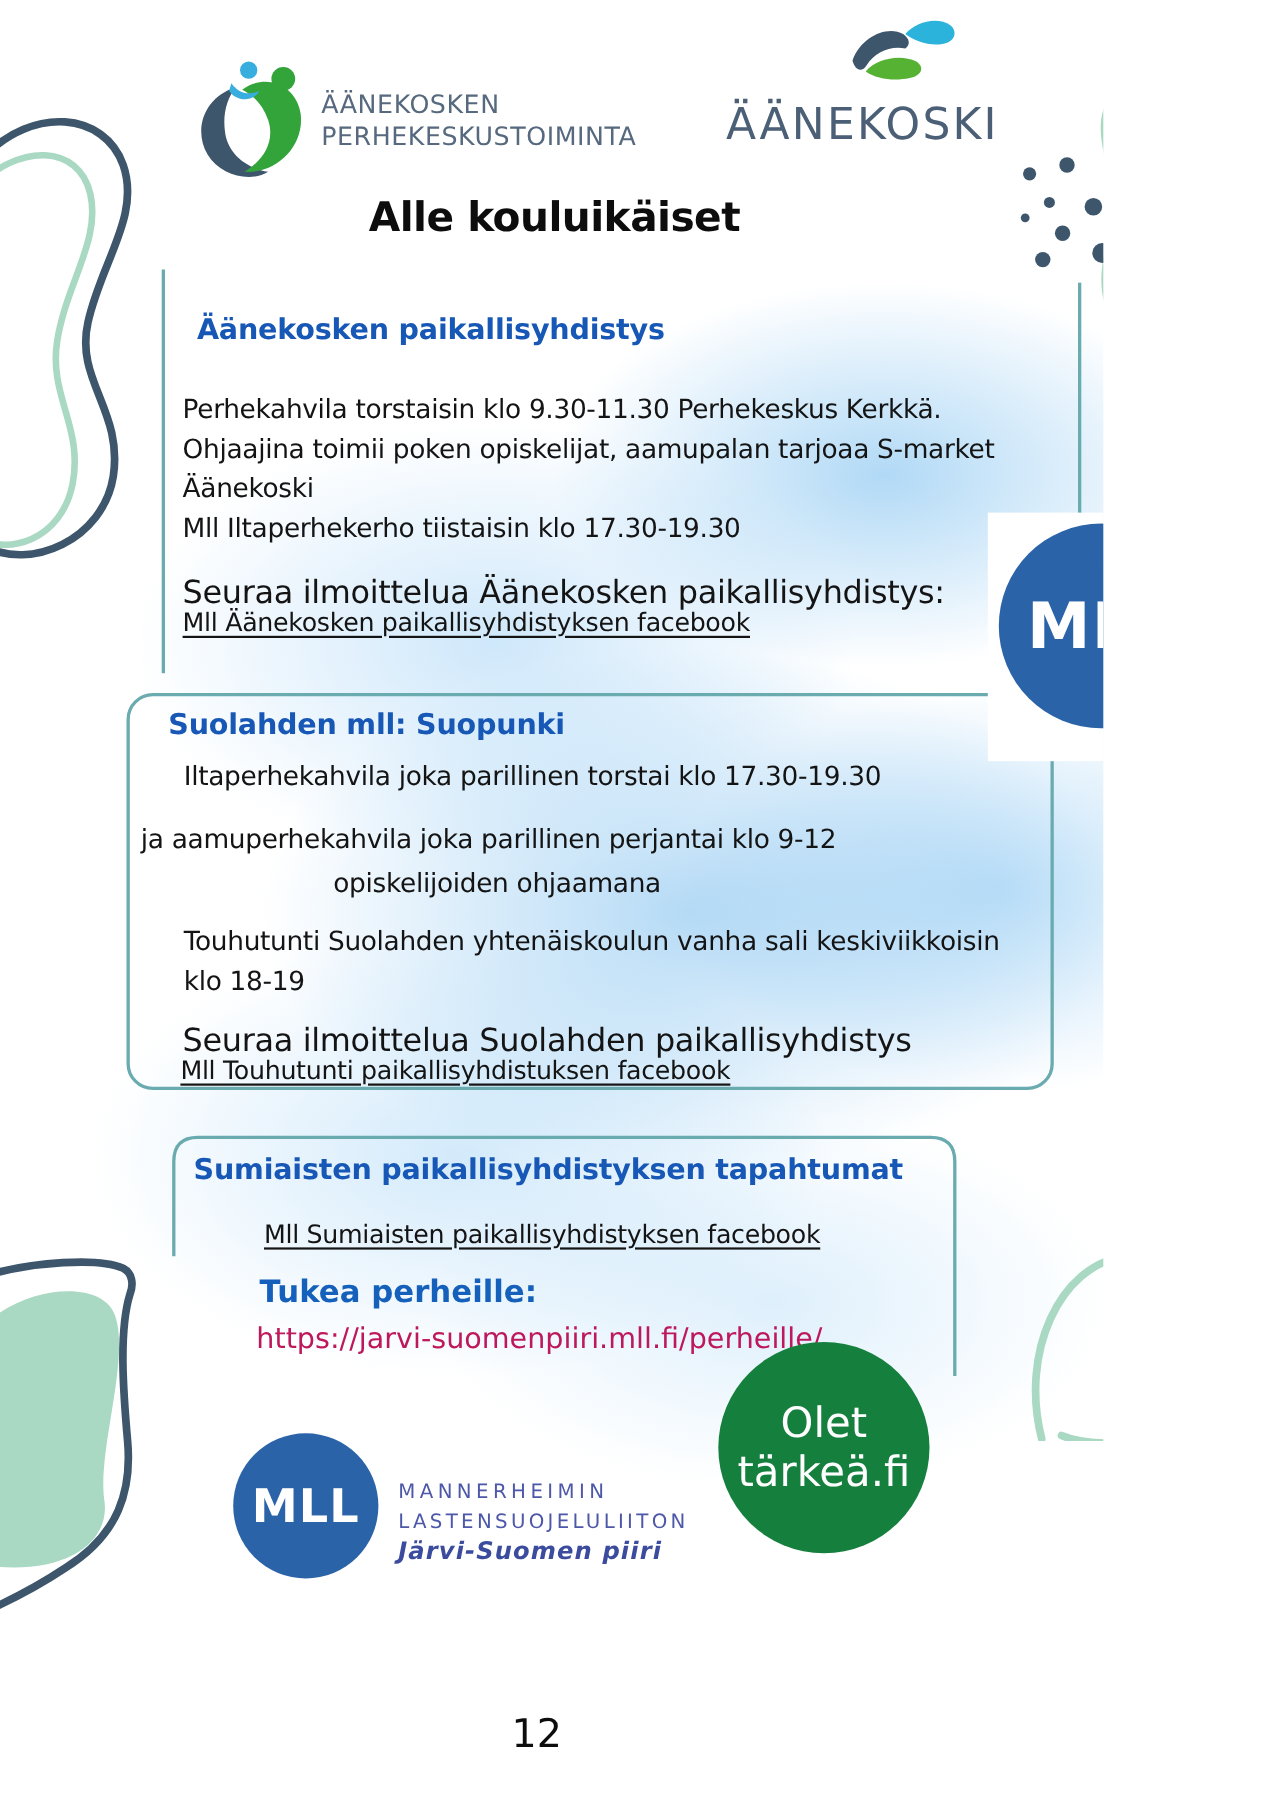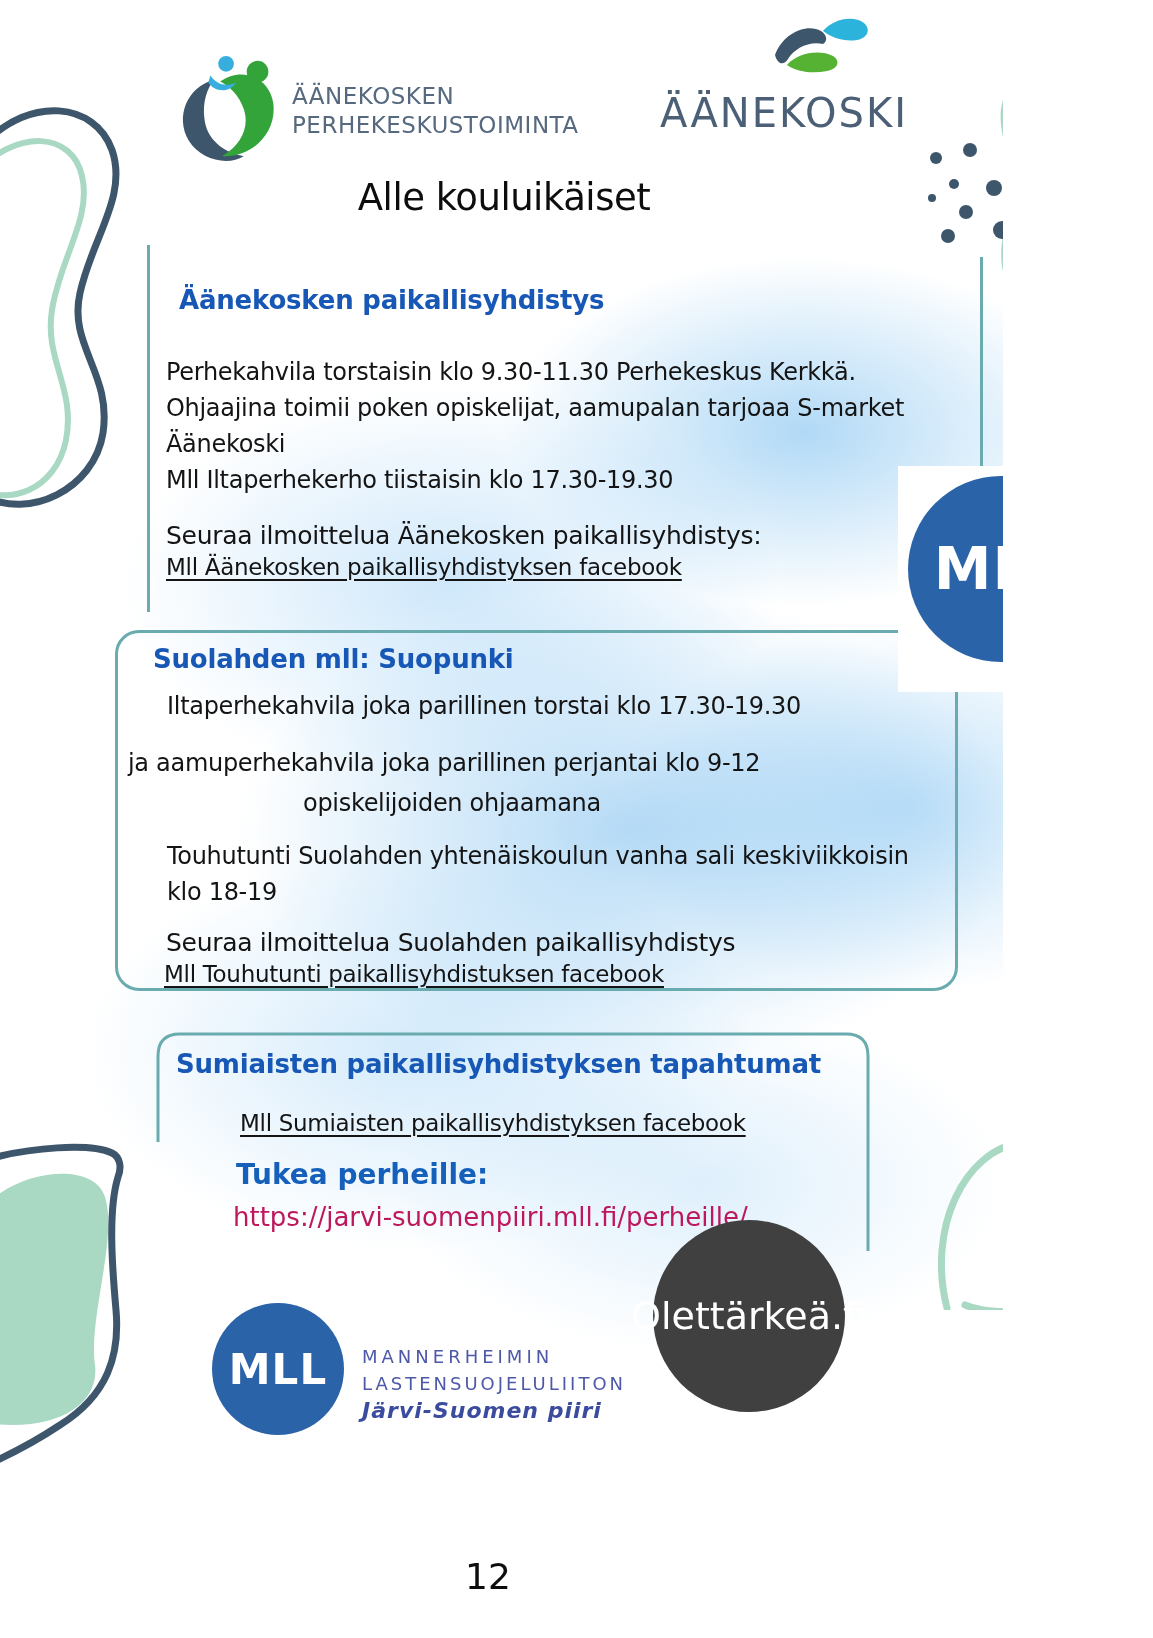--- a/index.html
+++ b/index.html
@@ -14,29 +14,29 @@
       radial-gradient(ellipse 40% 22% at 72% 16%, rgba(125,192,240,.60), rgba(125,192,240,0) 72%),
       radial-gradient(ellipse 45% 26% at 38% 30%, rgba(148,203,245,.45), rgba(148,203,245,0) 70%),
       radial-gradient(ellipse 52% 30% at 55% 52%, rgba(120,188,238,.55), rgba(120,188,238,0) 72%),
       radial-gradient(ellipse 40% 24% at 82% 50%, rgba(130,195,242,.50), rgba(130,195,242,0) 70%),
       radial-gradient(ellipse 46% 26% at 35% 72%, rgba(150,205,245,.42), rgba(150,205,245,0) 70%),
       radial-gradient(ellipse 42% 22% at 62% 84%, rgba(160,210,246,.35), rgba(160,210,246,0) 70%);
   }
   .deco{position:absolute;z-index:5;pointer-events:none;}
   .vline{position:absolute;width:3px;background:#69abaf;z-index:2;}
   .title{position:absolute;left:304px;top:176px;width:400px;margin:0;text-align:center;
-         font-size:37px;font-weight:normal;color:#0d0d0d;letter-spacing:-0.5px;z-index:4;}
+         font-size:37px;font-weight:bold;color:#0d0d0d;letter-spacing:-0.5px;z-index:4;}
   .pk-text{position:absolute;left:292px;top:82px;font-size:23px;line-height:29px;
            letter-spacing:.5px;color:#56697e;z-index:4;}
   .ak-label{position:absolute;left:660px;top:90px;font-size:40px;letter-spacing:2px;
             color:#4b5f76;z-index:4;}
   .sec-heading{position:absolute;font-size:26px;font-weight:bold;color:#1757b5;
                letter-spacing:-0.2px;z-index:4;}
   .body-line{position:absolute;font-size:24px;letter-spacing:-0.3px;color:#141414;z-index:4;}
-  .follow{position:absolute;font-size:25px;letter-spacing:-0.3px;color:#141414;z-index:4;}
+  .follow{position:absolute;font-size:29px;letter-spacing:-0.3px;color:#141414;z-index:4;}
   .fb-link{position:absolute;font-size:23px;letter-spacing:-0.3px;color:#141414;z-index:4;
            text-decoration:underline;text-underline-offset:4px;cursor:pointer;}
   .suolahti-box{position:absolute;left:115px;top:630px;width:843px;height:361px;
                 box-sizing:border-box;border:3px solid #69abaf;border-radius:24px;z-index:2;}
   .mll-whitebox{position:absolute;left:898px;top:466px;width:207px;height:226px;
                 background:#ffffff;z-index:3;}
   .mll-circle{position:absolute;left:908px;top:476px;width:186px;height:186px;border-radius:50%;
               background:#2b63a8;display:flex;align-items:center;justify-content:center;z-index:3;}
   .mll-circle-label{color:#ffffff;font-size:58px;font-weight:bold;letter-spacing:1px;}
   .tukea{position:absolute;left:236px;top:1158px;font-size:28px;font-weight:bold;
@@ -45,21 +45,21 @@
   .footer-circle{position:absolute;left:212px;top:1303px;width:132px;height:132px;border-radius:50%;
                  background:#2b63a8;display:flex;align-items:center;justify-content:center;z-index:4;}
   .footer-circle-label{color:#fff;font-size:42px;font-weight:bold;letter-spacing:1px;}
   .footer-l1{position:absolute;left:362px;top:1346px;font-size:18px;letter-spacing:4px;
              color:#4d58a8;z-index:4;}
   .footer-l2{position:absolute;left:362px;top:1373px;font-size:18px;letter-spacing:3px;
              color:#4d58a8;z-index:4;}
   .footer-l3{position:absolute;left:362px;top:1398px;font-size:22px;font-weight:bold;
              font-style:italic;color:#3b4b9e;letter-spacing:1px;z-index:4;}
   .pink-circle{position:absolute;left:653px;top:1220px;width:192px;height:192px;border-radius:50%;
-               background:#404040;display:flex;flex-direction:row;align-items:center;
+               background:#15803d;display:flex;flex-direction:column;align-items:center;
                justify-content:center;z-index:4;}
   .pink-line{color:#ffffff;font-size:38px;line-height:1.18;text-align:center;}
   .page-num{position:absolute;left:465px;top:1556px;width:200px;text-align:left;
             font-size:36px;color:#0d0d0d;z-index:4;}
 </style>
 </head>
 <body>
 
 <div id="poster">
 

